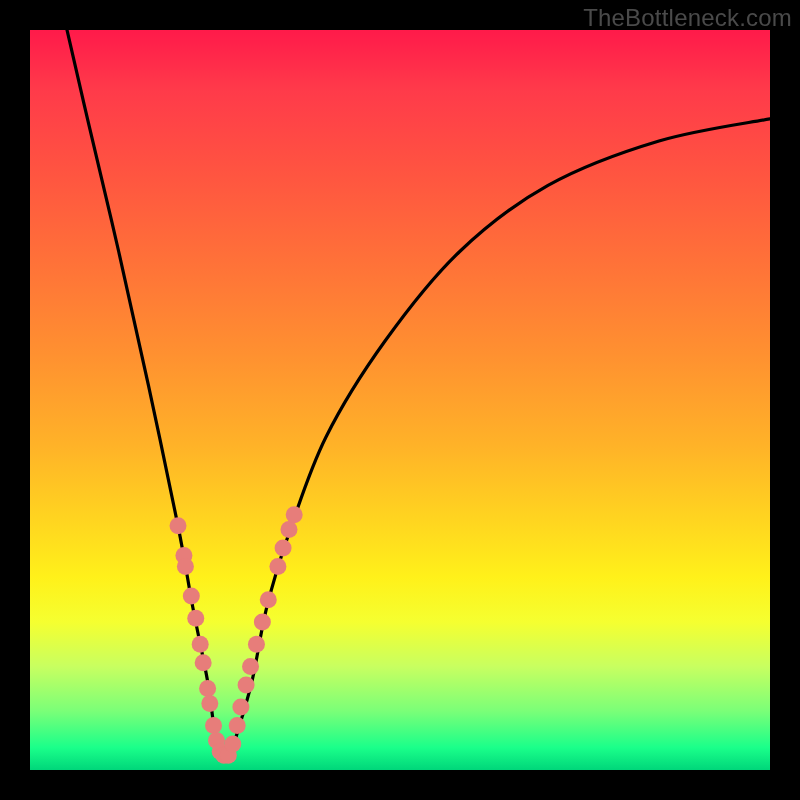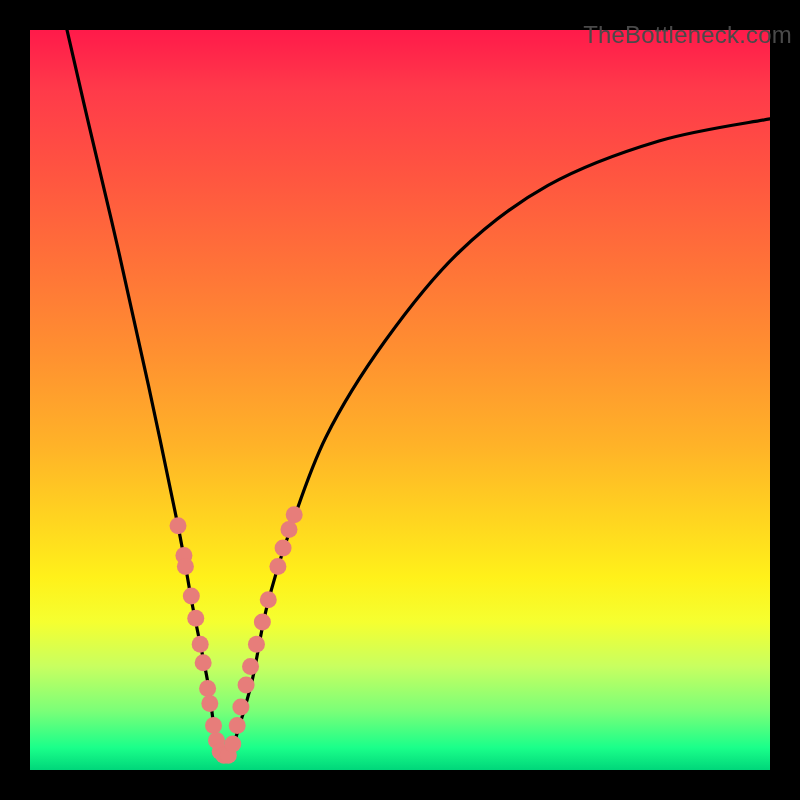--- a/index.html
+++ b/index.html
@@ -35,21 +35,21 @@
       #fff11a 74%,
       #f5ff30 80%,
       #c8ff60 86%,
       #7bff78 92%,
       #1aff8a 97%,
       #00d67a 100%
     );
   }
   .watermark {
     position: absolute;
-    top: 21px;
+    top: 4px;
     right: 8px;
     color: #4a4a4a;
     font-size: 24px;
     font-weight: 500;
     letter-spacing: 0.2px;
     user-select: none;
   }
   svg.curve {
     position: absolute;
     left: 0;

